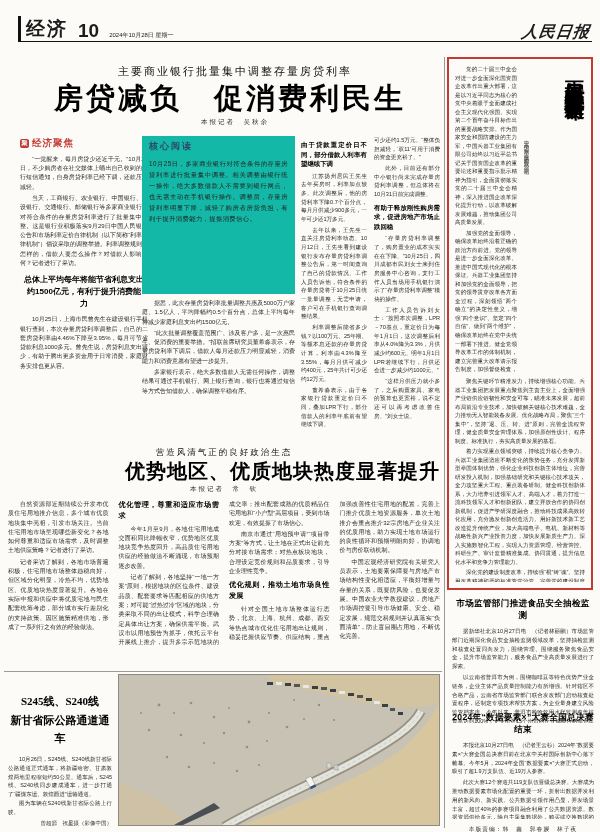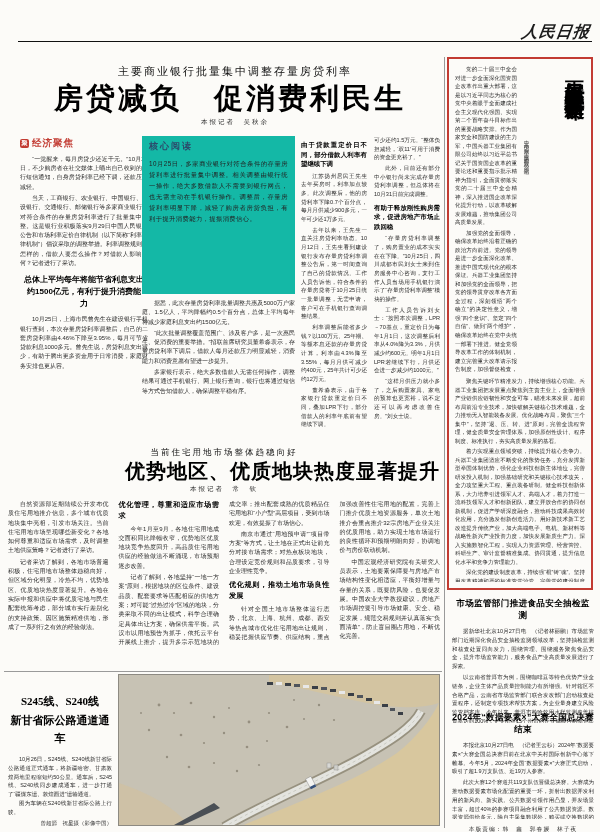--- a/index.html
+++ b/index.html
@@ -51,20 +51,25 @@
   .br-body{font-size:5.5px;line-height:1.6;text-align:justify;color:#2a2a2a;overflow:hidden;}
   .br-body p{margin:0 0 2px;text-indent:2em;}
   .editors{font-size:5.8px;text-align:center;color:#333;margin-top:6px;letter-spacing:1px;}
   .photo-frame{border:1px solid #8d8a82;box-sizing:border-box;overflow:hidden;background:#c8c3b6;}
 </style>
 </head>
 <body>
 
 <div class="page">
 
+  <div class="abs" style="left:18px;top:16px;display:flex;align-items:flex-end;gap:10px;">
+    <span class="section-name">经济</span>
+    <span class="page-num">10</span>
+    <span class="date" style="margin-bottom:2px;">2024年10月28日 星期一</span>
+  </div>
   <div class="abs masthead" style="right:10px;top:22px;">人民日报</div>
   <div class="abs header-rule" style="left:18px;top:41px;width:574px;"></div>
 
   <div class="abs vrule" style="left:444px;top:57px;height:771px;"></div>
 
   <div class="abs kicker" style="left:35px;top:64px;width:400px;">主要商业银行批量集中调整存量房贷利率</div>
   <div class="abs main-title" style="left:20px;top:79px;width:420px;">房贷减负　促消费利民生</div>
   <div class="abs byline" style="left:35px;top:118px;width:400px;">本报记者　吴秋余</div>
 
   <div class="abs bodytext" style="left:20px;top:136px;width:128px;height:302px;">
@@ -116,21 +121,21 @@
       <div class="v-author">中共中国兵器工业集团有限公司党组</div>
       <div class="v-title">更好履行中央企业新责任新使命</div>
     </div>
     <div class="red-bottom">
       <p>聚焦关键环节精准发力，持续增强核心功能。兵器工业集团把发展重点聚焦到主责主业上，全面增强产业链供应链韧性和安全可靠，瞄准未来发展，超前布局前沿专业技术，加快破解关键核心技术难题，全力推动无人智能装备发展。优化战略布局，聚焦“三个集中”，坚持“退、压、转、进”原则，完善全流程管理，健全质量安全管理体系，加强原创性设计、程序制度、标准执行，夯实高质量发展的基石。</p>
       <p>着力实现重点领域突破，持续提升核心竞争力。兵器工业集团适应不断变化的形势任务，充分发挥新型举国体制优势，强化企业科技创新主体地位，完善研发投入机制，加强基础研究和关键核心技术攻关，全力攻坚重大工程、重点装备研制。健全科技创新体系，大力培养引进领军人才、高端人才，着力打造一流科技领军人才和创新团队，建立开放合作的协同创新机制，促进产学研深度融合，推动科技成果高效转化应用，充分激发创新创造活力。用好新技术新工艺改造提升传统产业，加大高端电子、电机、新材料等战略性新兴产业投资力度，加快发展新质生产力。深入实施数智化工程，实现人力资源管理、经营管控、科研生产、审计监督精准集成、协同贯通，提升信息化水平和竞争力管理能力。</p>
       <p>深化党的建设制度改革，持续强“根”铸“魂”。坚持用改革精神和严的标准管党治党，完善党的建设制度体系，以高质量党建引领保障高质量发展。落实“两个一以贯之”，健全领导班子议事决策机制，分层分类动态优化重点研究事项清单，完善各级企业“三重一大”决策机制，把方向、管大局、保落实。深化干部制度改革，建立健全能上能下、能进能出机制，打造敢于担当、积极作为的干部队伍。健全基层党组织建设增强工作机制，深入开展“党建＋”创建活动，激发“党建双创”活力，增强党员干部职工在改革攻坚中的获得感、幸福感，一体推进不敢腐、不能腐、不想腐工作机制，以严的基调强化正风肃纪，营造风清气正的良好政治生态。</p>
     </div>
   </div>
 
-  <div class="abs land-kicker" style="left:8px;top:447px;width:432px;">当前住宅用地市场整体趋稳向好</div>
+  <div class="abs land-kicker" style="left:8px;top:447px;width:432px;">营造风清气正的良好政治生态</div>
   <div class="abs land-title" style="left:8px;top:458px;width:432px;">优势地区、优质地块热度显著提升</div>
   <div class="abs byline" style="left:8px;top:485px;width:432px;">本报记者　常　钦</div>
   <div class="abs land-cols" style="left:8px;top:500px;width:432px;height:166px;">
     <p>自然资源部近期陆续公开发布优质住宅用地推介信息，多个城市优质地块集中亮相，引发市场关注。当前住宅用地市场呈现哪些新变化？各地如何尊重和适应市场需求，及时调整土地供应策略？记者进行了采访。</p>
     <p>记者采访了解到，各地市场普遍积极，住宅用地市场整体趋稳向好，但区域分化明显，冷热不均，优势地区、优质地块热度显著提升。各地在实际申报和供应中将优质宅地与民生配套统筹考虑，部分城市实行差别化的支持政策、因区施策精准供地，形成了一系列行之有效的经验做法。</p>
     <div class="subhead" style="font-size:7.2px;">优化管理，尊重和适应市场需求</div>
     <p>今年1月至9月，各地住宅用地成交面积同比降幅收窄，优势地区优质地块竞争热度回升，高品质住宅用地供应的经验做法不断涌现，市场预期逐步改善。</p>
     <p>记者了解到，各地坚持“一地一方案”原则，根据地块的区位条件、建设品质、配套要求等匹配相应的供地方案；对可能“过热过冷”区域的地块，分类采取不同的出让模式，科学合理确定具体出让方案，确保供需平衡。武汉市以用地预告为抓手，依托云平台开展线上推介，提升多宗示范地块的成交率；推出配套成熟的优质精品住宅用地和“小户型”高层项目，受到市场欢迎，有效提振了市场信心。</p>
     <p>南京市通过“用地预申请”“项目带方案”等方式，让土地在正式出让前充分对接市场需求；对热点板块地块，合理设定竞价规则和品质要求，引导企业理性竞争。</p>
     <div class="subhead" style="font-size:7.2px;">优化规则，推动土地市场良性发展</div>

